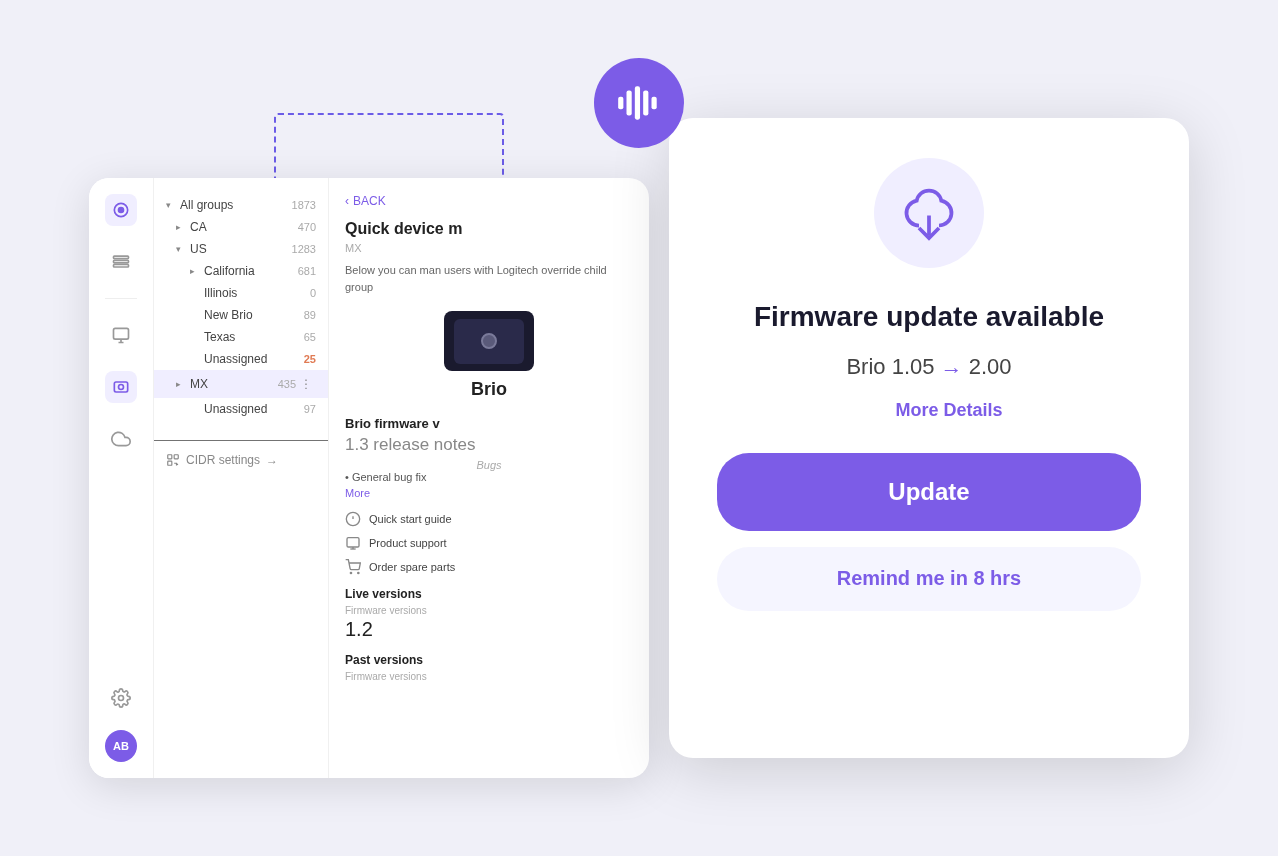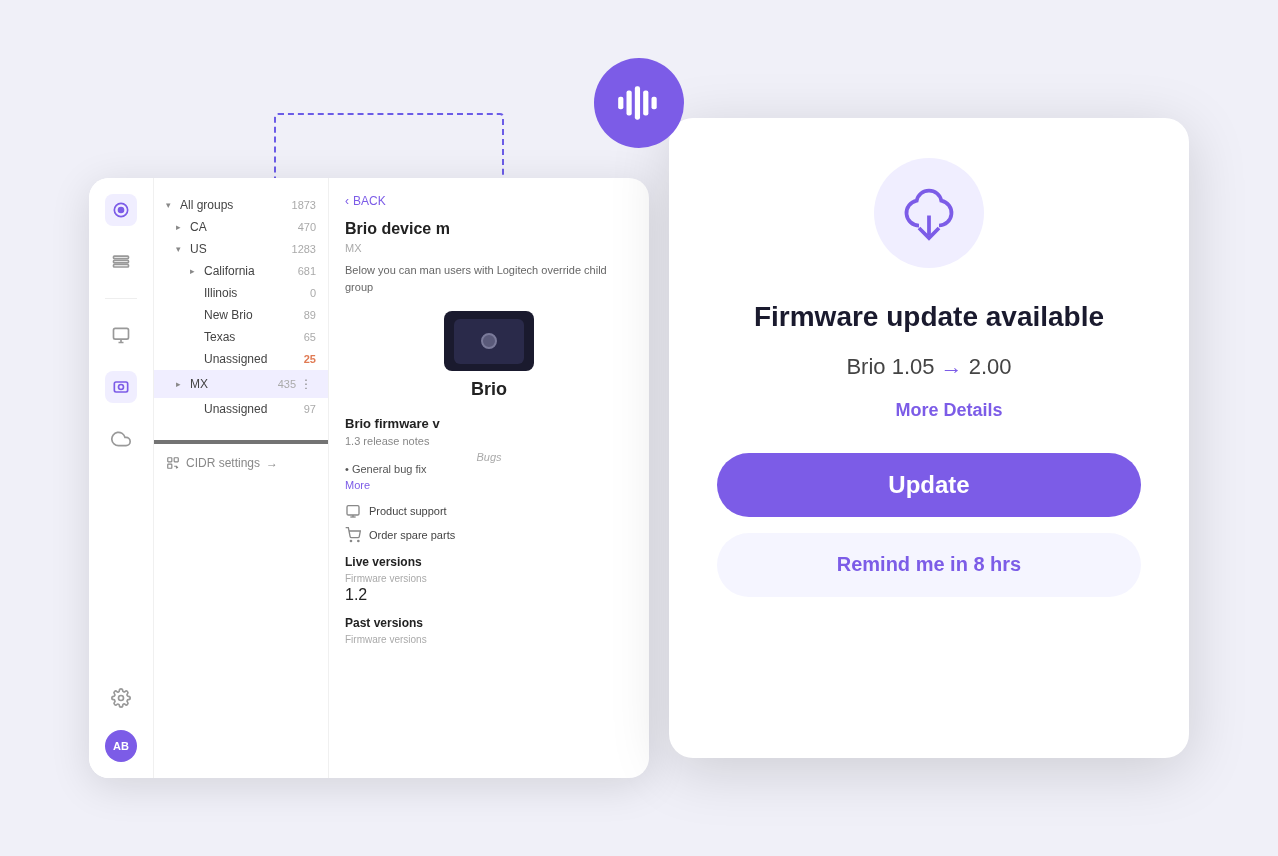--- a/index.html
+++ b/index.html
@@ -181,21 +181,21 @@
     
     .cidr-settings {
       margin-top: auto;
       padding: 12px;
       display: flex;
       align-items: center;
       gap: 6px;
       color: #888;
       font-size: 12px;
       cursor: pointer;
-      border-top: 4px solid #737373;
+      border-top: 1px solid #737373;
       margin-top: 20px;
     }
 
     
     .device-panel {
       flex: 1;
       padding: 16px;
       overflow-y: auto;
       font-size: 12px;
     }
@@ -281,21 +281,21 @@
     }
 
     .firmware-title {
       font-size: 13px;
       font-weight: 600;
       color: #222;
       margin-bottom: 4px;
     }
 
     .release-notes-label {
-      font-size: 11px;
+      font-size: 17px;
       color: #888;
       margin-bottom: 4px;
     }
 
     .bug-label {
       font-size: 11px;
       color: #aaa;
       font-style: italic;
       text-align: center;
     }
@@ -381,21 +381,21 @@
       margin-bottom: 4px;
     }
 
     .firmware-version-label {
       font-size: 10px;
       color: #aaa;
       margin-bottom: 2px;
     }
 
     .firmware-version-value {
-      font-size: 16px;
+      font-size: 20px;
       color: #222;
       font-weight: 500;
     }
 
     
     .firmware-modal {
       position: absolute;
       top: 60px;
       right: 0;
       width: 520px;
@@ -452,21 +452,21 @@
       color: #7c5ce7;
       font-size: 18px;
       font-weight: 600;
       cursor: pointer;
       margin-bottom: 32px;
       padding-left: 40px;
     }
 
     .fw-update-btn {
       width: 100%;
-      height: 64px;
+      height: 78px;
       background: #7c5ce7;
       border: none;
       border-radius: 32px;
       color: white;
       font-size: 24px;
       font-weight: 700;
       cursor: pointer;
       margin-bottom: 16px;
     }
 
@@ -635,21 +635,21 @@
       </div>
     </div>
 
     <div class="device-panel">
 
       <div class="back-btn">
         <span>‹</span>
         <span>BACK</span>
       </div>
 
-      <div class="bulk-title">Brio device m</div>
+      <div class="bulk-title">Quick device m</div>
       <div class="bulk-subtitle">MX</div>
       <div class="bulk-desc">Below you can man users with Logitech override child group</div>
 
       <div class="device-img-container">
         <div class="device-img">
           <div class="device-img-inner">
             <div class="camera-lens"></div>
           </div>
         </div>
         <div class="device-name">Brio</div>
@@ -661,20 +661,27 @@
         <div class="release-notes-label">1.3 release notes</div>
         <div class="bug-label">Bugs</div>
         <div class="bug-item">
           <span>• </span>
           <span>General bug fix</span>
         </div>
         <a class="more-link">More</a>
       </div>
 
       <div class="links-section">
+        <div class="link-item">
+          <svg class="link-icon" viewBox="0 0 24 24" fill="none" stroke="currentColor" stroke-width="2">
+            <circle cx="12" cy="12" r="10"></circle>
+              <path d="M12 8v4M12 16h.01"></path>
+          </svg>
+          <span>Quick start guide</span>
+        </div>
         <div class="link-item">
           <svg class="link-icon" viewBox="0 0 24 24" fill="none" stroke="currentColor" stroke-width="2">
             <rect x="3" y="4" width="18" height="14" rx="2"></rect>
               <line x1="8" y1="21" x2="16" y2="21"></line>
               <line x1="12" y1="18" x2="12" y2="21"></line>
           </svg>
           <span>Product support</span>
         </div>
         <div class="link-item">
           <svg class="link-icon" viewBox="0 0 24 24" fill="none" stroke="currentColor" stroke-width="2">

